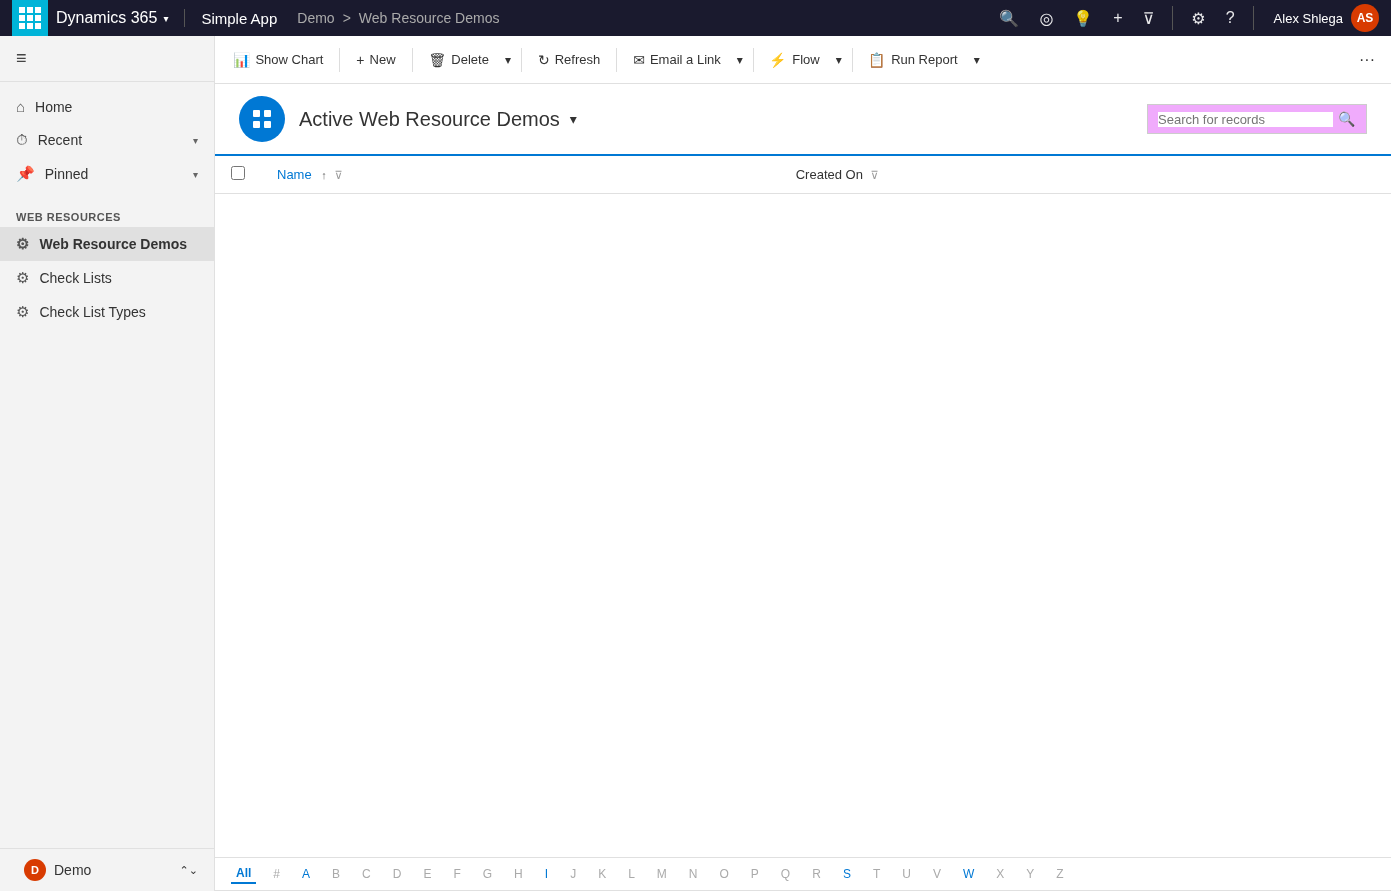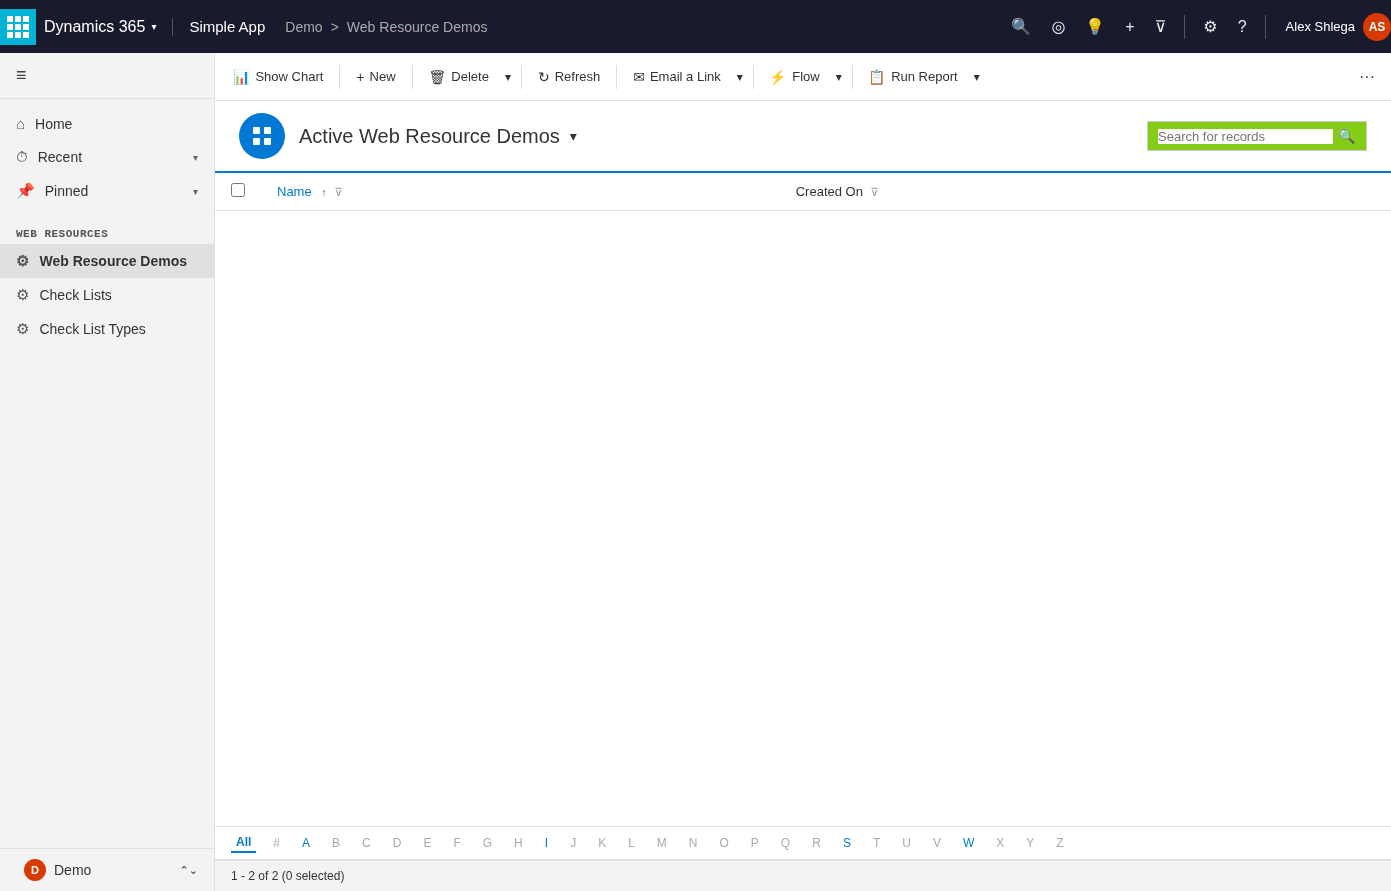--- a/index.html
+++ b/index.html
@@ -4,22 +4,22 @@
   <style>
     * { box-sizing: border-box; margin: 0; padding: 0; }
     body { font-family: 'Segoe UI', sans-serif; font-size: 14px; color: #333; display: flex; flex-direction: column; height: 891px; overflow: hidden; }
 
     
     .top-nav {
       display: flex;
       align-items: center;
       background: #1a1a2e;
       color: white;
-      height: 53px;
-      padding: 0 0;
+      height: 36px;
+      padding: 0 12px;
       flex-shrink: 0;
     }
     .top-nav-waffle {
       width: 36px; height: 36px;
       background: #00b4d8;
       display: flex; align-items: center; justify-content: center;
       margin-right: 8px;
       cursor: pointer;
     }
     .waffle-grid {
@@ -64,21 +64,21 @@
     .sidebar-nav-item {
       display: flex; align-items: center; padding: 8px 16px;
       cursor: pointer; color: #333; font-size: 14px;
     }
     .sidebar-nav-item .nav-icon { margin-right: 10px; color: #555; font-size: 15px; }
     .sidebar-nav-item .nav-chevron { margin-left: auto; font-size: 10px; color: #666; }
 
     .sidebar-section-header {
       padding: 12px 16px 4px;
       font-size: 11px; font-weight: 600; color: #555;
-      text-transform: uppercase; letter-spacing: 0.5px; font-family: Liberation Mono, monospace;
+      text-transform: uppercase; letter-spacing: 0.5px;
     }
     .sidebar-section-item {
       display: flex; align-items: center; padding: 8px 16px;
       cursor: pointer; color: #333; font-size: 14px;
     }
     .sidebar-section-item.active { background: #e0e0e0; font-weight: 600; }
     .sidebar-section-item .item-icon { margin-right: 10px; color: #555; font-size: 15px; }
 
     .sidebar-bottom {
       margin-top: auto; border-top: 1px solid #e0e0e0; padding: 10px 16px;
@@ -115,21 +115,21 @@
       width: 46px; height: 46px; background: #0078d4; border-radius: 50%;
       display: flex; align-items: center; justify-content: center;
       margin-right: 14px; color: white; font-size: 22px; flex-shrink: 0;
     }
     .view-title {
       font-size: 20px; font-weight: 400; color: #333; display: flex; align-items: center;
     }
     .view-title-chevron { margin-left: 10px; font-size: 14px; color: #333; cursor: pointer; }
     .search-box {
       margin-left: auto; display: flex; align-items: center;
-      border: 1px solid #ccc; padding: 6px 10px; background: #84cc16; width: 220px;
+      border: 1px solid #ccc; padding: 6px 10px; background: #f0abfc; width: 220px;
     }
     .search-box input { border: none; outline: none; width: 100%; font-size: 13px; color: #333; }
     .search-box .search-icon { color: #555; font-size: 14px; margin-left: 6px; cursor: pointer; }
 
     
     .table-container { flex: 1; overflow-y: auto; }
     .data-table { width: 100%; border-collapse: collapse; }
     .data-table thead tr { border-bottom: 1px solid #e0e0e0; }
     .data-table thead th {
       padding: 10px 16px; text-align: left; font-weight: 400;
@@ -362,18 +362,15 @@
         <button class="alpha-btn">S</button>
         <button class="alpha-btn inactive">T</button>
         <button class="alpha-btn inactive">U</button>
         <button class="alpha-btn inactive">V</button>
         <button class="alpha-btn">W</button>
         <button class="alpha-btn inactive">X</button>
         <button class="alpha-btn inactive">Y</button>
         <button class="alpha-btn inactive">Z</button>
       </div>
 
-    <div class="status-bar">
-      <span>1 - 2 of 2 (0 selected)</span>
-    </div>
 
   </div>
 </div>
 
 </body></html>

